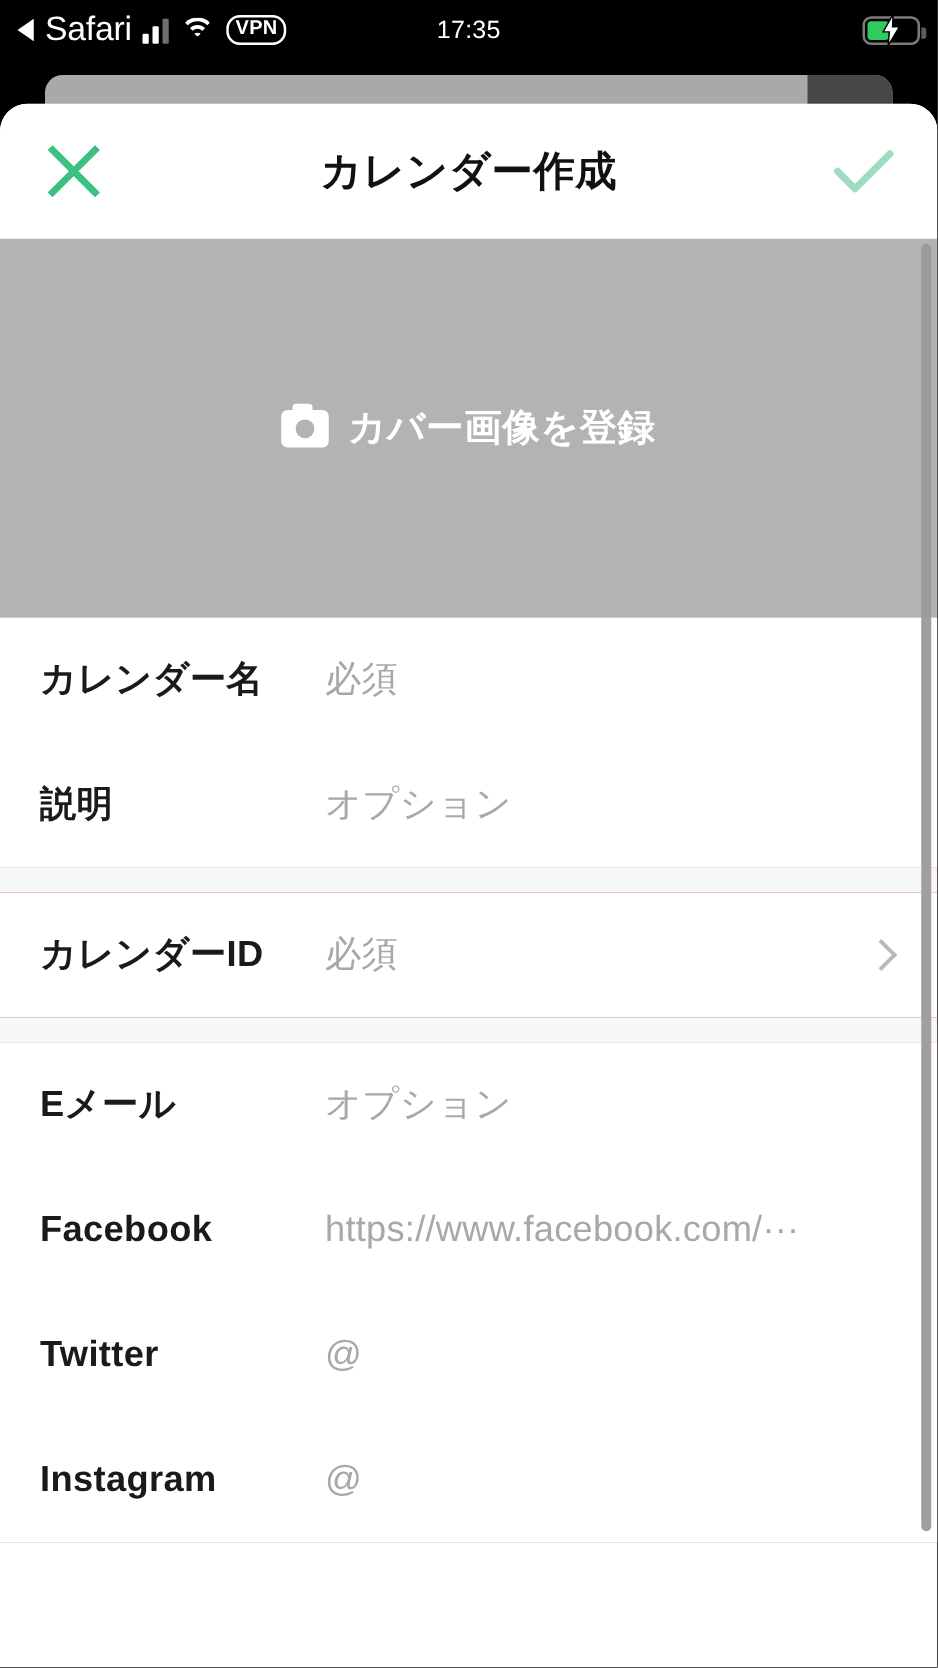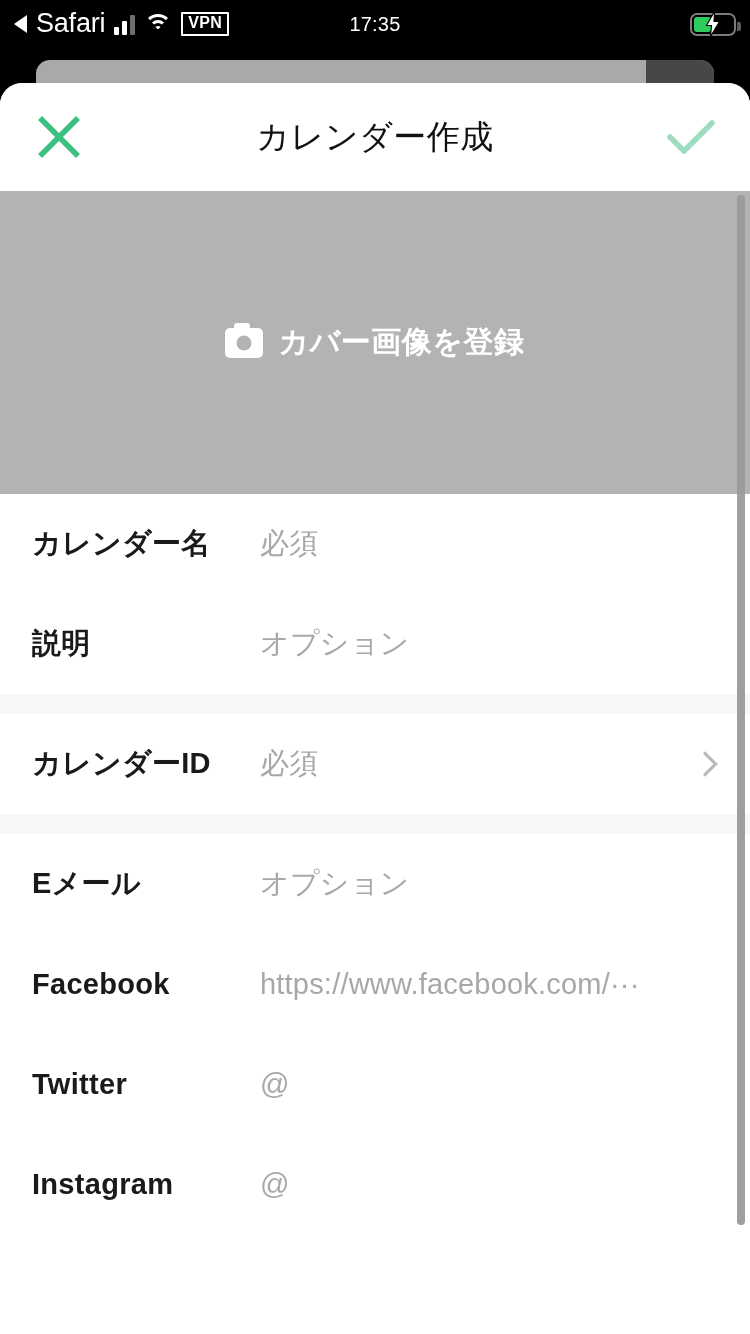--- a/index.html
+++ b/index.html
@@ -26,21 +26,21 @@
   .sig i { display:block; width:5px; background:#fff; border-radius:1px; }
   .sig i:nth-child(1){ height:8px; }
   .sig i:nth-child(2){ height:14px; }
   .sig i:nth-child(3){ height:20px; background:#6e6e6e; }
   .wifi { position:relative; width:28px; height:21px; }
   .wifi span { position:absolute; left:50%; transform:translateX(-50%); border:3px solid #fff; border-bottom-color:transparent; border-left-color:transparent; border-right-color:transparent; border-radius:50%; }
   .wifi .a { width:28px; height:28px; top:0; }
   .wifi .b { width:17px; height:17px; top:6px; }
   .wifi .c { width:7px;  height:7px;  top:12px; border-width:3.5px; }
   .vpn {
-    border:2px solid #fff; border-radius:1px; padding:1px 5px 2px;
+    border:2px solid #fff; border-radius:11px; padding:1px 5px 2px;
     font-size:16px; font-weight:600; letter-spacing:0.3px; line-height:1.05;
   }
   .sb-center { position:absolute; left:0; top:0; width:750px; height:48px; display:flex; align-items:center; justify-content:center; }
   .sb-time { font-size:20px; font-weight:400; letter-spacing:0.2px; }
   .sb-right { position:absolute; right:14px; top:0; height:48px; display:flex; align-items:center; }
   .batt { position:relative; width:46px; height:23px; border:2.5px solid #7c7c7c; border-radius:7px; }
   .batt:after { content:""; position:absolute; right:-7px; top:7px; width:4px; height:9px; background:#5c5c5c; border-radius:0 2px 2px 0; }
   .batt-fill { position:absolute; left:2px; top:2px; bottom:2px; width:17px; background:#2ecc5e; border-radius:3px; }
   .bolt {
     position:absolute; left:50%; top:50%; transform:translate(-50%,-50%);
@@ -59,21 +59,21 @@
 
   
   .sheet {
     position:absolute; left:0; top:83px; width:750px; height:1251px;
     background:#fff; border-radius:22px 22px 0 0; overflow:hidden;
   }
   .sheet-header {
     position:relative; height:108px; background:#fff;
     display:flex; align-items:center; justify-content:center;
   }
-  .sheet-title { font-size:33px; font-weight:400; color:#111; letter-spacing:0.5px; }
+  .sheet-title { font-size:33px; font-weight:700; color:#111; letter-spacing:0.5px; }
   .hdr-btn {
     position:absolute; top:0; height:108px; width:110px;
     display:flex; align-items:center; justify-content:center; background:none; border:none; cursor:pointer;
   }
   .hdr-btn.left { left:4px; }
   .hdr-btn.right { right:4px; }
 
   
   .cover {
     position:relative; height:303px; background:#b3b3b3;

